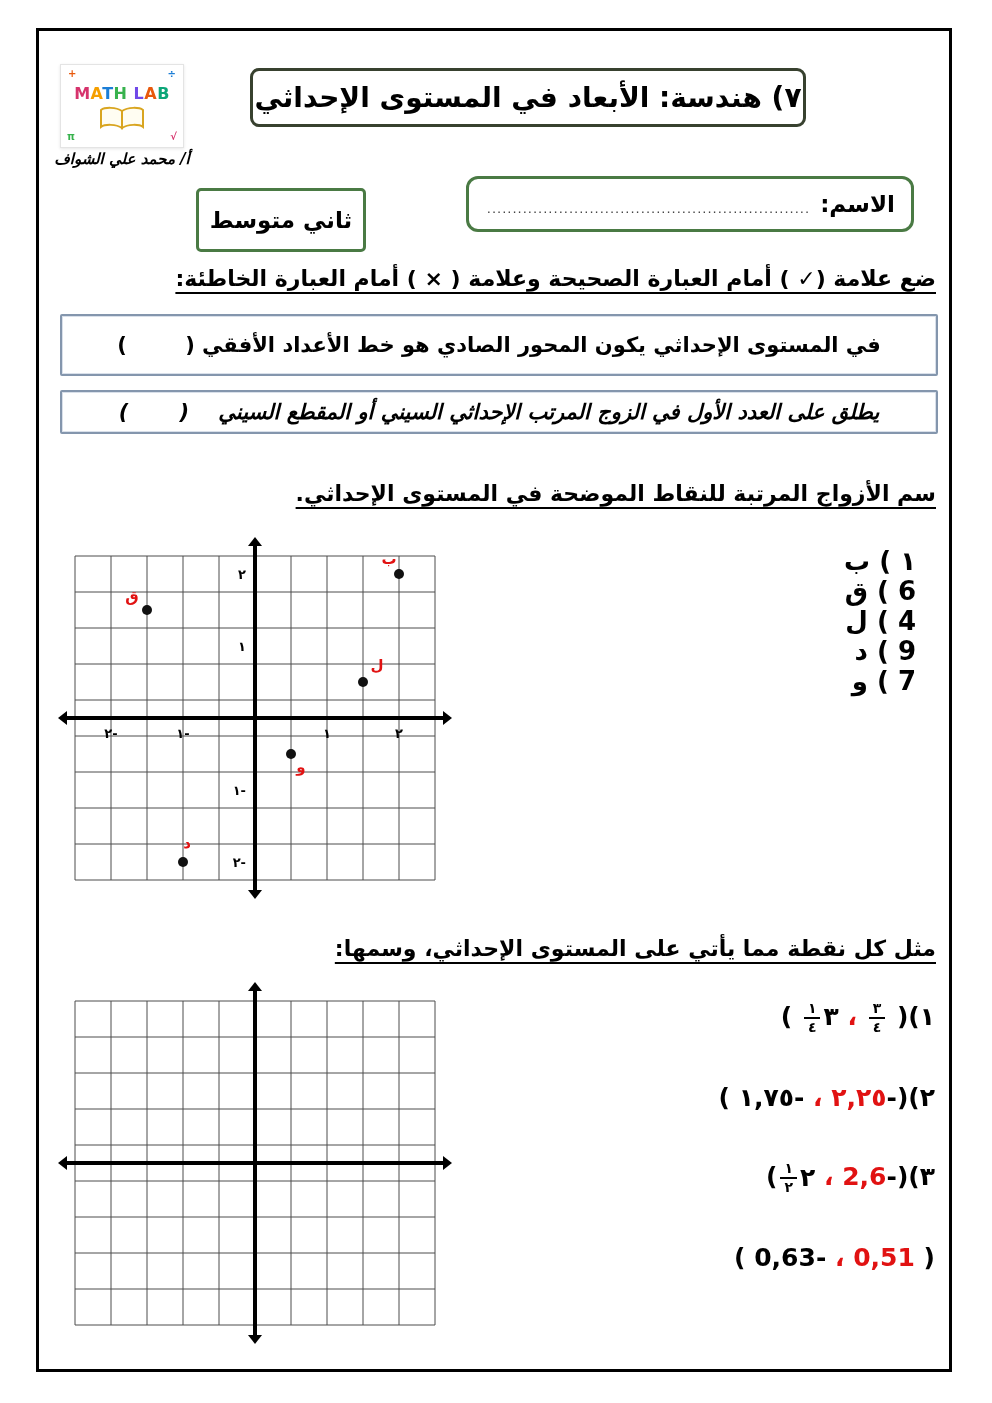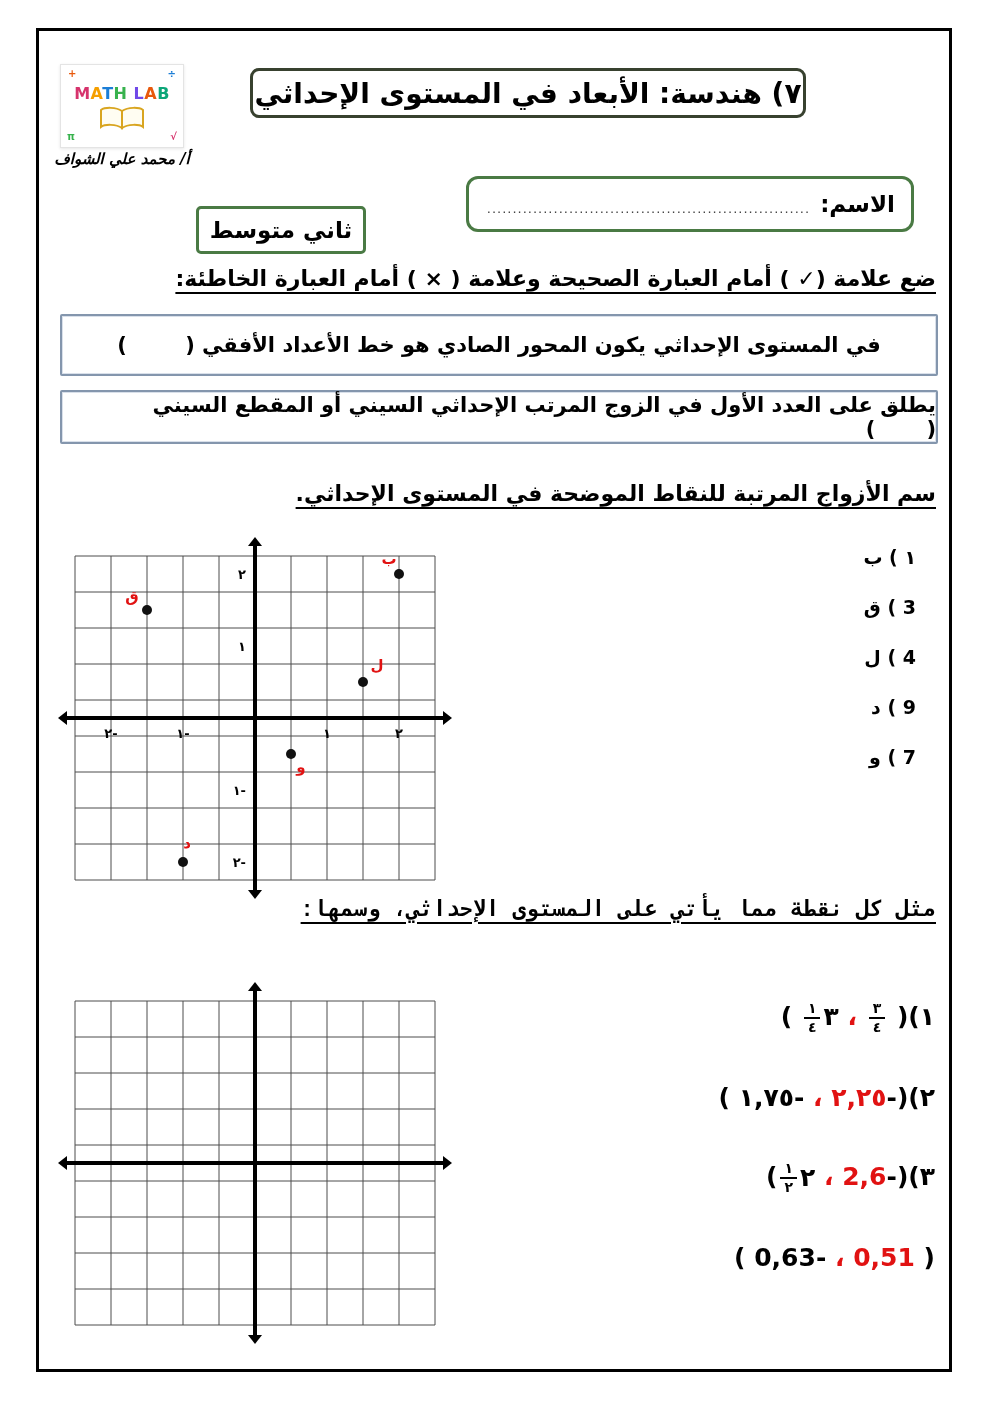--- a/index.html
+++ b/index.html
@@ -13,67 +13,67 @@
   .logo-card { position:absolute; left:60px; top:64px; width:124px; height:84px;
     background:#fff; border:1px solid #e4e4e4; box-shadow:0 1px 3px rgba(0,0,0,.10);
     display:flex; flex-direction:column; align-items:center; justify-content:center; gap:3px; }
   .logo-text { font-size:16px; font-weight:bold; letter-spacing:.5px; white-space:nowrap; }
   .logo-decor span { position:absolute; font-size:10px; font-weight:bold; }
   .logo-decor span:nth-child(1){ top:3px; left:7px; }
   .logo-decor span:nth-child(2){ top:3px; right:7px; }
   .logo-decor span:nth-child(3){ bottom:5px; left:6px; }
   .logo-decor span:nth-child(4){ bottom:5px; right:6px; }
 
-  .title-box { position:absolute; left:250px; top:68px; width:556px; height:50px;
+  .title-box { position:absolute; left:250px; top:68px; width:556px; height:59px;
     border:3px solid var(--title-border,#38412f); border-radius:9px;
     display:flex; align-items:center; justify-content:center;
     direction:rtl; font-size:28px; font-weight:bold; }
 
   .signature { position:absolute; left:50px; top:150px; width:144px; text-align:center;
     direction:rtl; font-size:15px; font-weight:bold; font-style:italic; }
 
-  .grade-box { position:absolute; left:196px; top:188px; width:170px; height:48px;
+  .grade-box { position:absolute; left:196px; top:188px; width:170px; height:64px;
     border:3px solid var(--box-green,#4a7a44); border-radius:5px;
     display:flex; align-items:center; justify-content:center;
-    direction:rtl; font-size:23px; font-weight:bold;margin-top:18px; }
+    direction:rtl; font-size:23px; font-weight:bold; }
 
   .name-box { position:absolute; left:466px; top:176px; width:448px; height:56px;
     border:3px solid var(--box-green,#4a7a44); border-radius:12px;
     display:flex; align-items:center; gap:10px; padding:0 16px; direction:rtl; }
   .name-label { font-size:23px; font-weight:bold; white-space:nowrap; }
   .name-dots { flex:1; overflow:hidden; white-space:nowrap; font-size:13px; color:#444;
     letter-spacing:1px; margin-top:8px; }
 
   
   .instruction { position:absolute; right:56px; top:266px; direction:rtl;
     font-size:22px; font-weight:bold; text-decoration:underline;
     text-decoration-thickness:2px; text-underline-offset:6px; }
 
   .statement-box { position:absolute; left:60px; width:878px;
     border:2px solid var(--statement-border,#8496ad); border-radius:2px;
     box-shadow: inset 0 0 0 1px #d9e0ea;
     display:flex; align-items:center; justify-content:center;
     direction:rtl; font-size:21px; font-weight:bold; }
   .statement-1 { top:314px; height:62px; }
-  .statement-2 { top:390px; height:54px; }
+  .statement-2 { top:390px; height:44px;font-style:italic; }
 
   .section-heading { position:absolute; right:56px; direction:rtl;
     font-size:22px; font-weight:bold; text-decoration:underline;
     text-decoration-thickness:2px; text-underline-offset:6px; }
   .heading-1 { top:481px; }
-  .heading-2 { top:896px;font-family:Liberation Mono, monospace; }
+  .heading-2 { top:936px; }
 
   .grid { position:absolute; }
   .grid-1 { left:55px; top:533px; }
   .grid-2 { left:55px; top:978px; }
   .grid text { font-family:"DejaVu Sans","Liberation Sans",sans-serif; }
 
   .naming-list { position:absolute; right:76px; top:546px; direction:rtl;
-    display:flex; flex-direction:column; gap:28px;
-    font-size:19px; font-weight:bold; }
+    display:flex; flex-direction:column; 
+    font-size:26px; font-weight:bold; }
 
   .expr-list { position:absolute; right:57px; top:1000px; direction:rtl;
     display:flex; flex-direction:column; gap:48px;
     font-size:25px; font-weight:bold; text-align:right; }
   .expr-item { line-height:1.15; white-space:nowrap; }
   .red { color:var(--accent-red,#e11212); }
 
   .mixed { display:inline-flex; align-items:center; vertical-align:middle; }
   .mixed .whole { font-size:25px; }
   .frac { display:inline-flex; flex-direction:column; align-items:center;
@@ -165,21 +165,21 @@
       <circle cx="308" cy="149" r="5" fill="#111"></circle>
       <text x="322" y="137" text-anchor="middle" font-size="15" font-weight="bold" fill="var(--accent-red,#e11212)">ل</text>
       <circle cx="236" cy="221" r="5" fill="#111"></circle>
       <text x="246" y="239" text-anchor="middle" font-size="15" font-weight="bold" fill="var(--accent-red,#e11212)">و</text>
       <circle cx="128" cy="329" r="5" fill="#111"></circle>
       <text x="132" y="315" text-anchor="middle" font-size="15" font-weight="bold" fill="var(--accent-red,#e11212)">د</text>
     </svg>
 
   <div id="naming-list" class="naming-list">
       <div class="name-item">١ ) ب</div>
-      <div class="name-item">3 ) ق</div>
+      <div class="name-item">6 ) ق</div>
       <div class="name-item">4 ) ل</div>
       <div class="name-item">9 ) د</div>
       <div class="name-item">7 ) و</div>
     </div>
 
   <div class="section-heading heading-2">مثل كل نقطة مما يأتي على المستوى الإحداثي، وسمها:</div>
 
   <svg id="grid2" class="grid grid-2" width="400" height="372">
       <line x1="20" y1="23" x2="20" y2="347" stroke="var(--grid-line,#4d4d4d)" stroke-width="1"></line>
       <line x1="56" y1="23" x2="56" y2="347" stroke="var(--grid-line,#4d4d4d)" stroke-width="1"></line>

